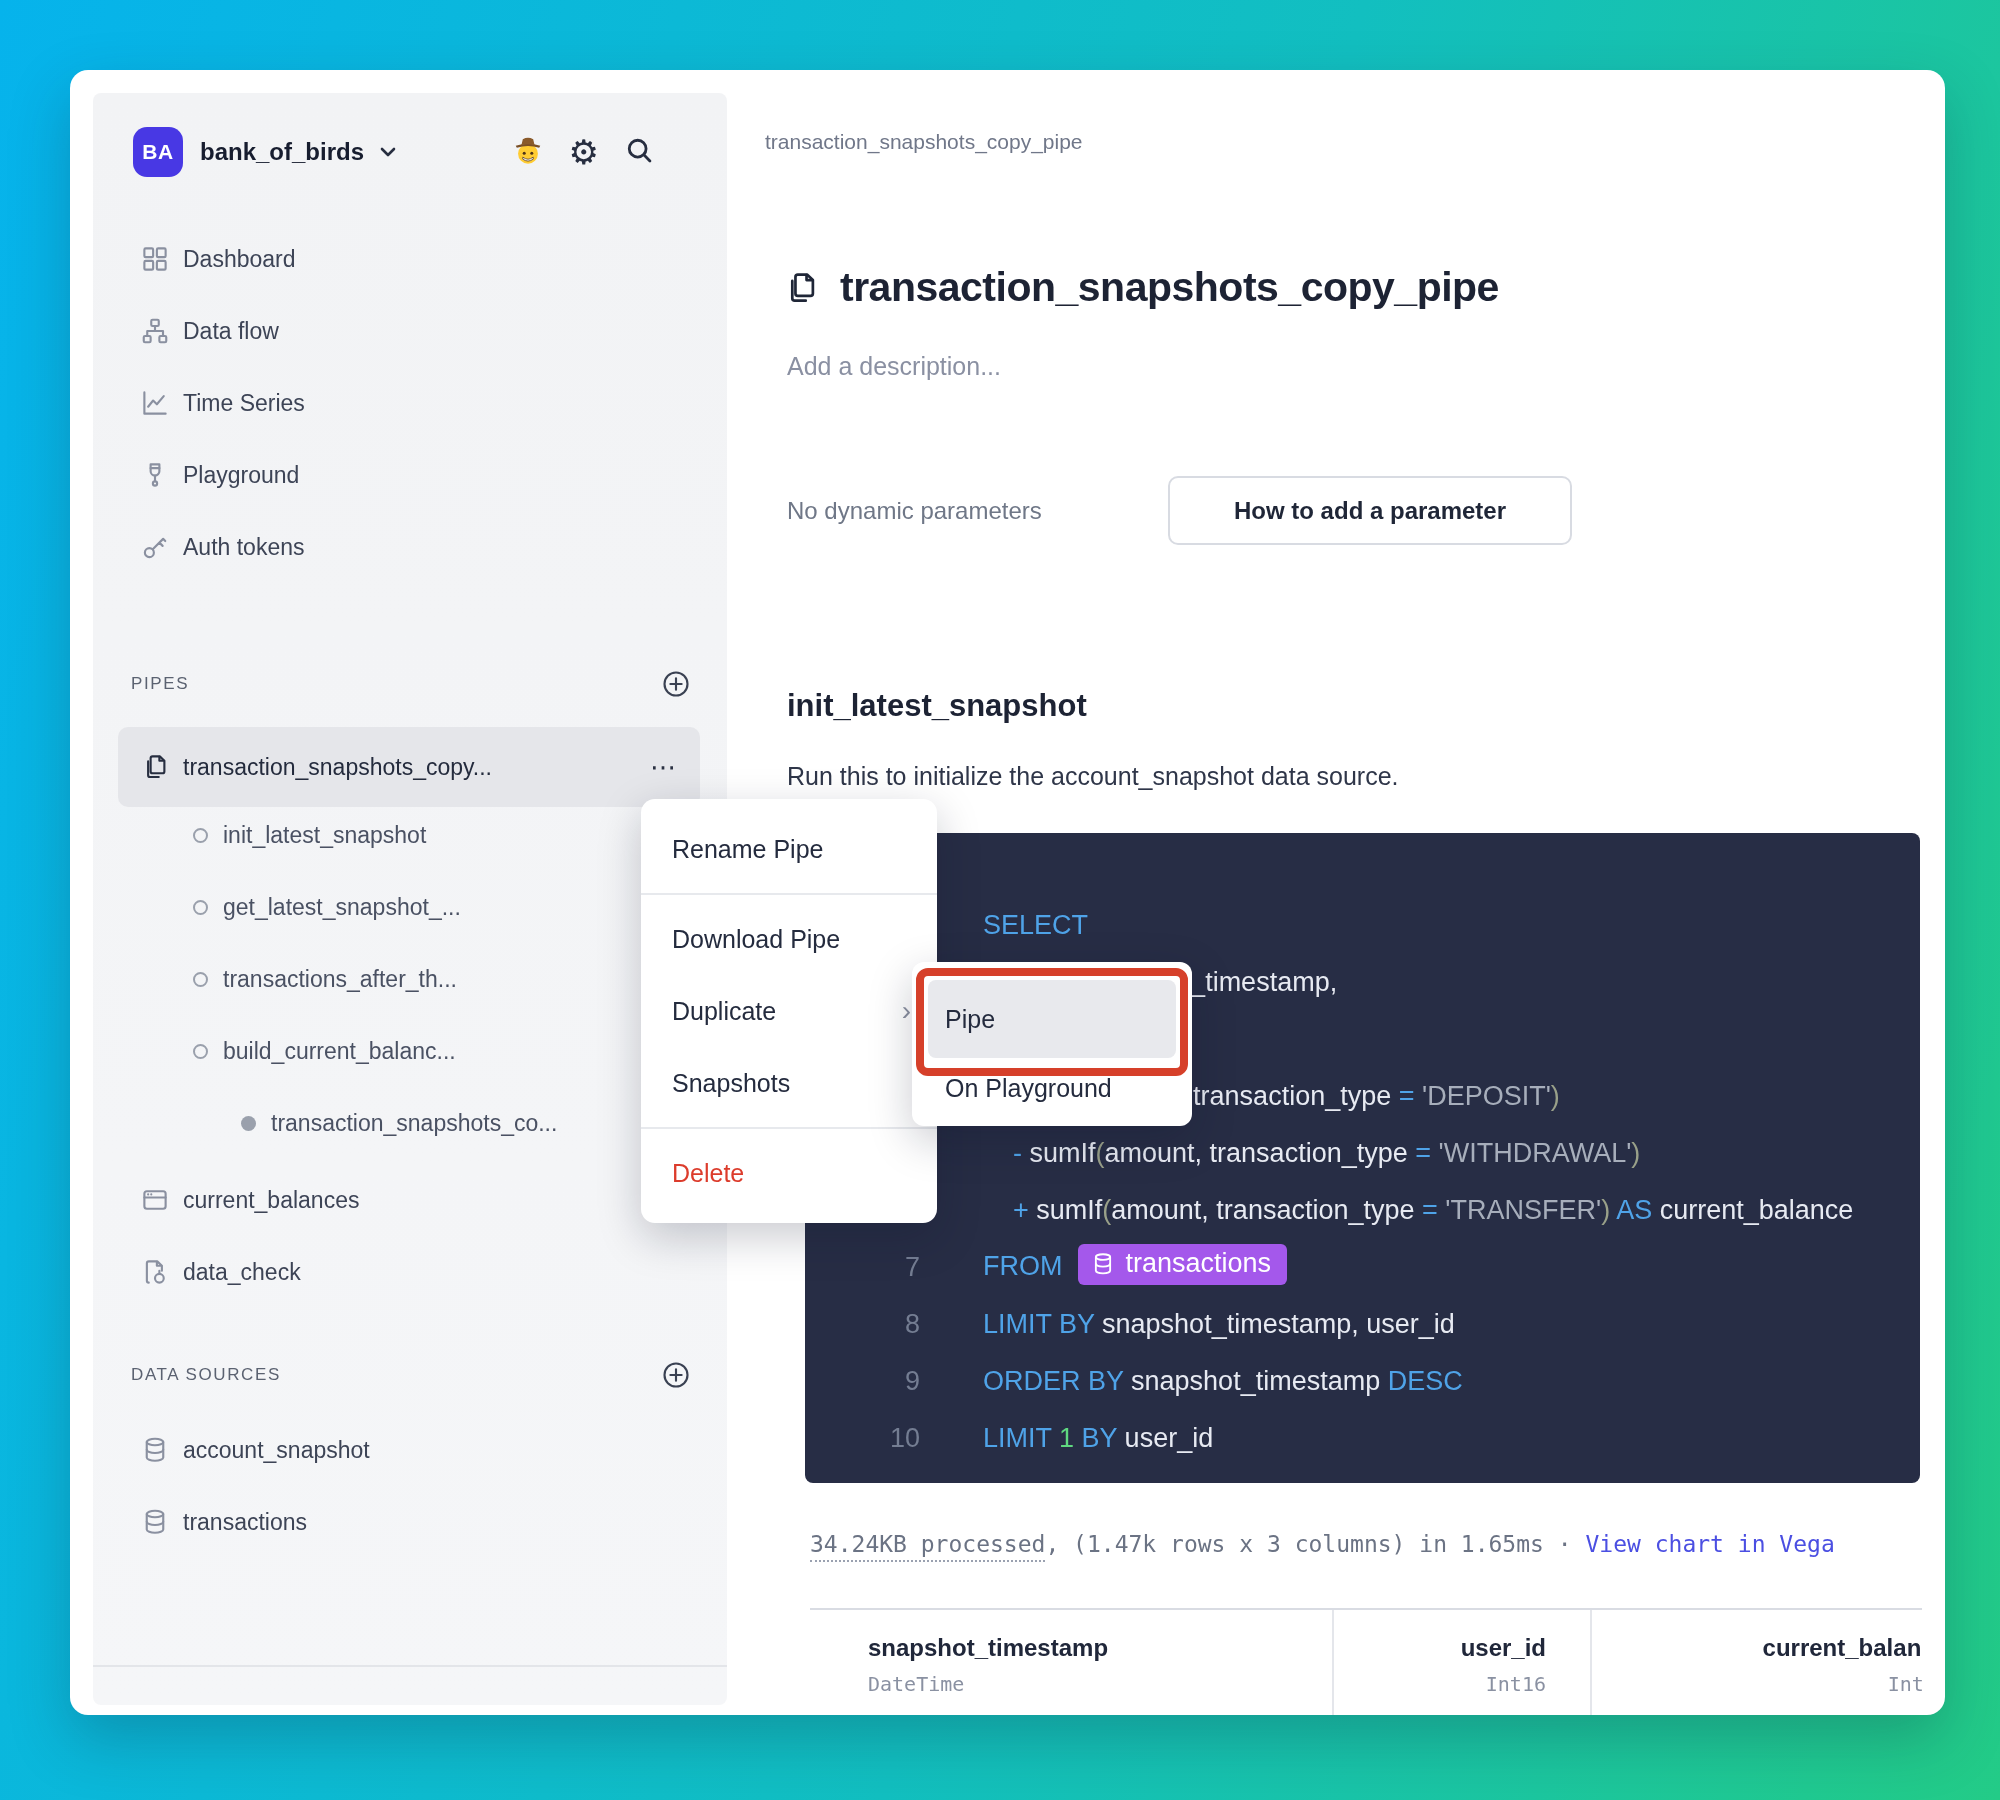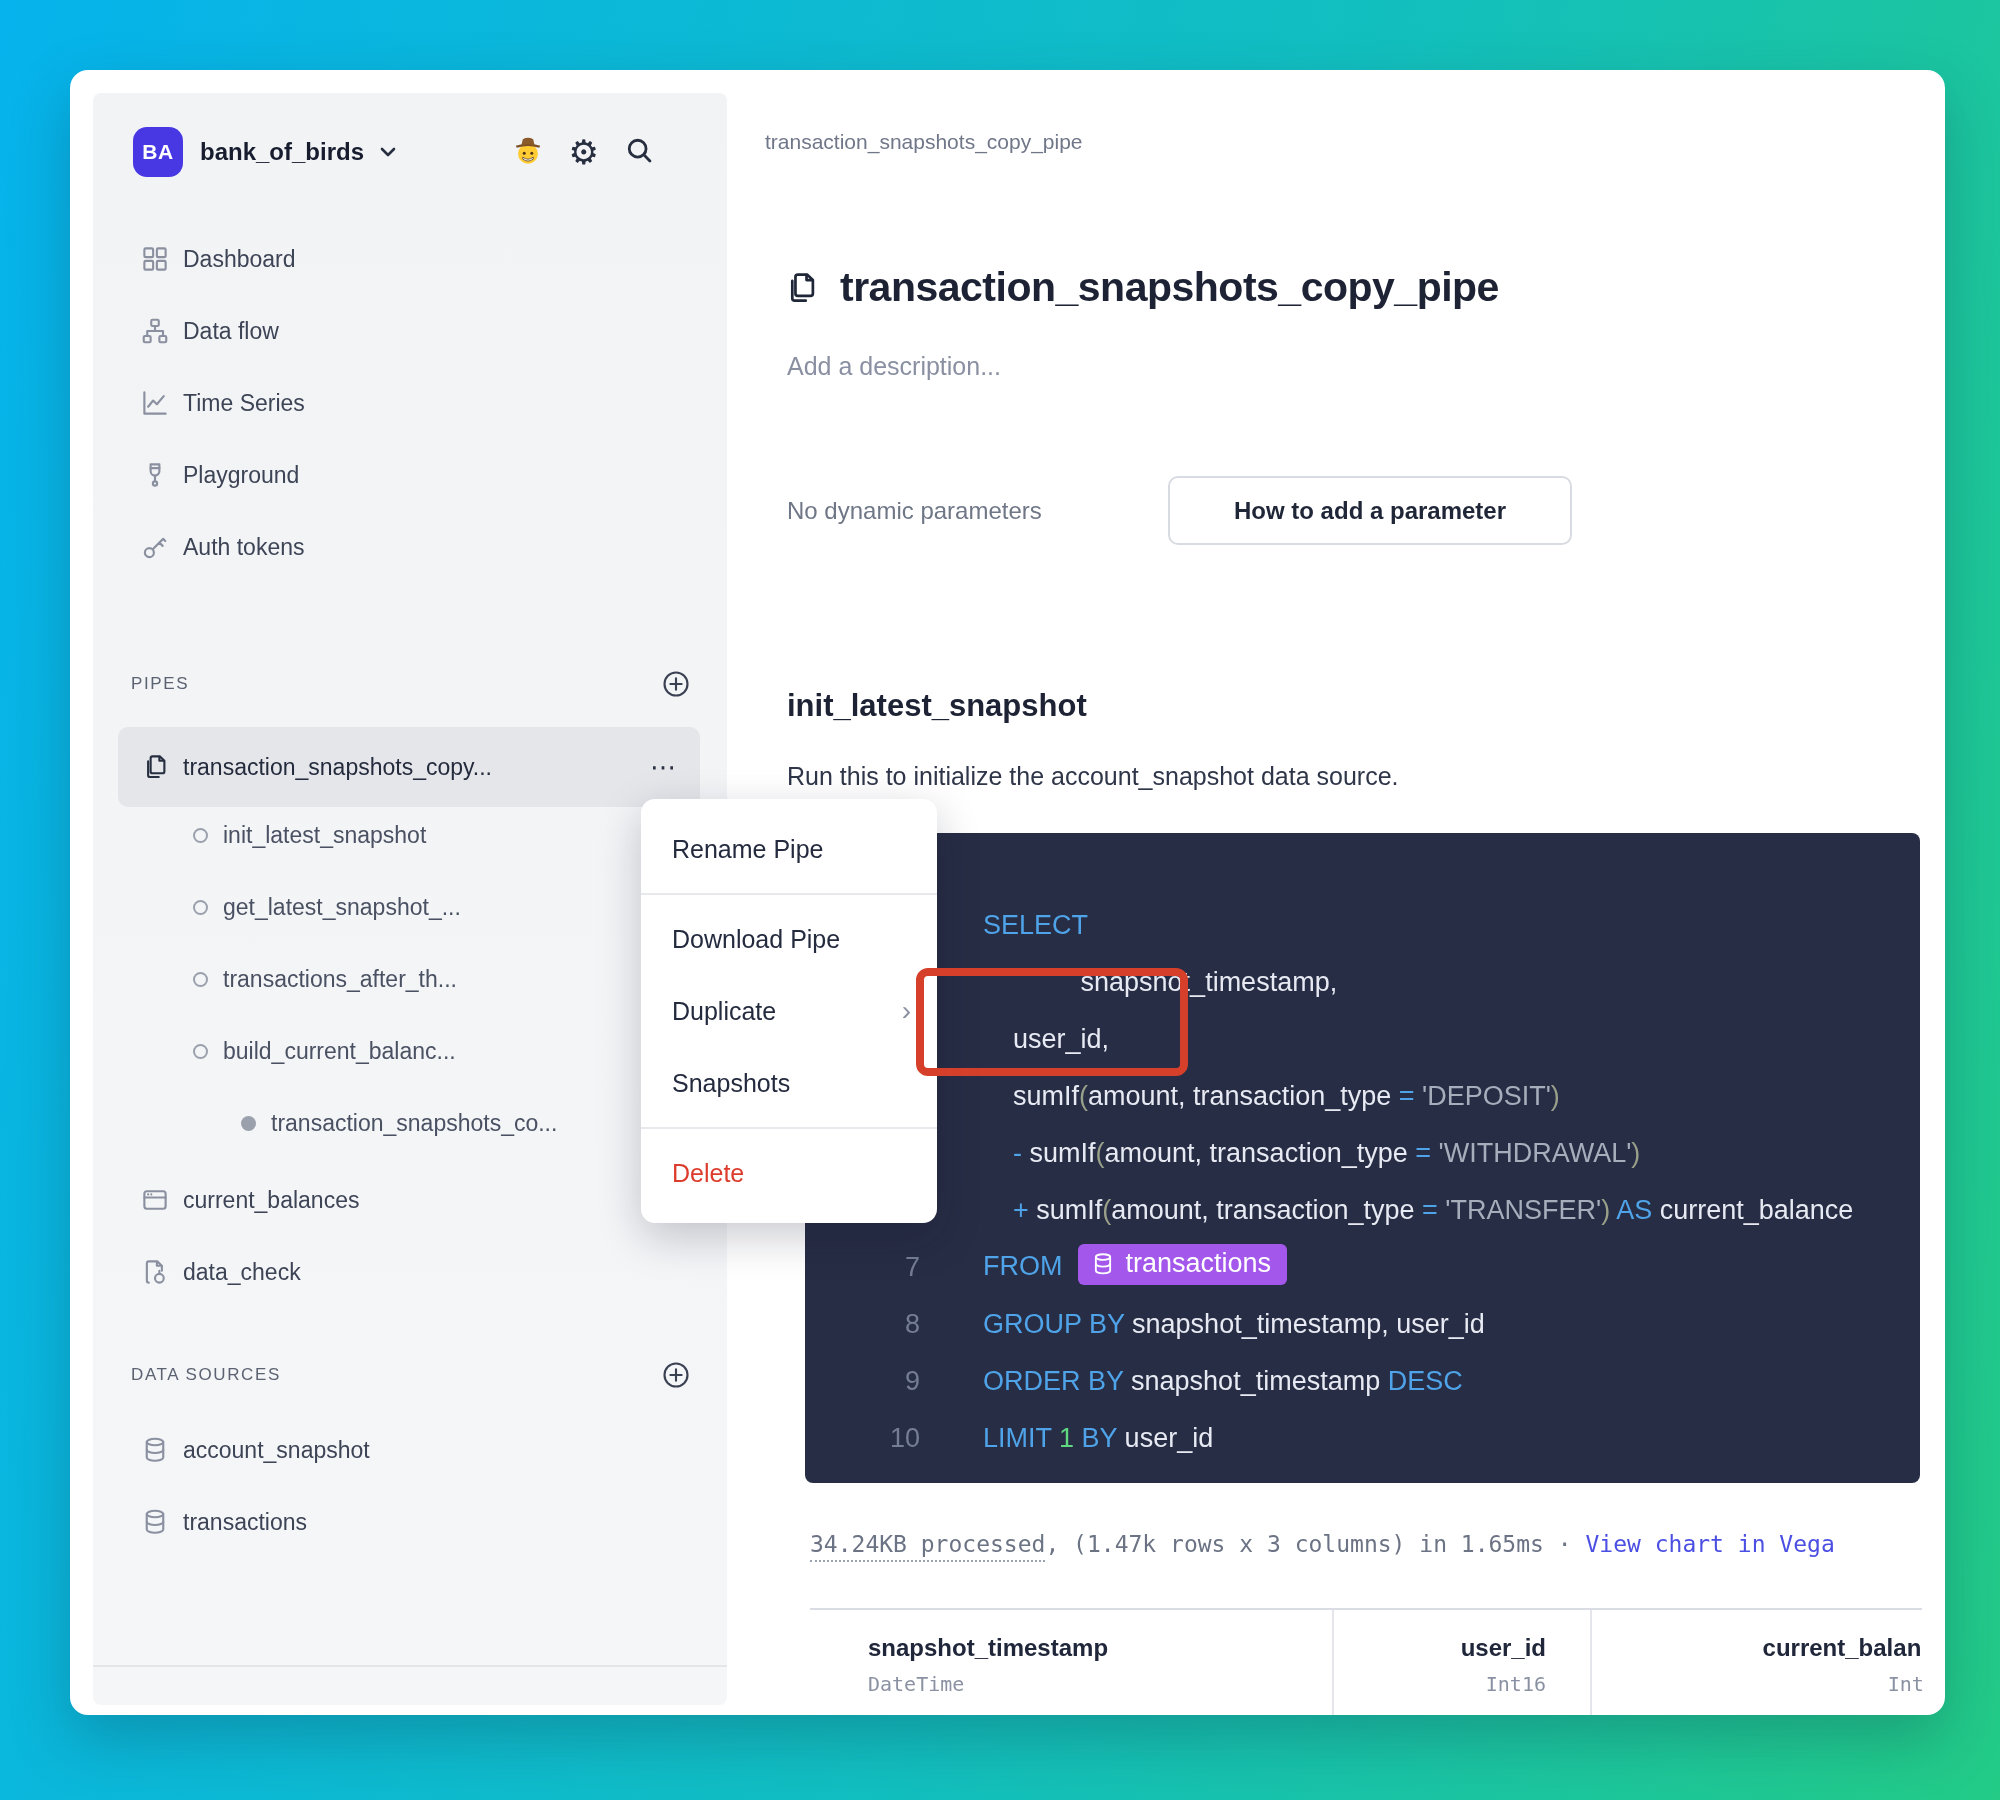--- a/index.html
+++ b/index.html
@@ -331,21 +331,21 @@
         <div class="cline">
           <span class="ln">7</span>
           <span class="cd"><span class="t-kw">FROM</span><span class="t-id">  </span><span class="chip"><span class="ic"><svg width="26" height="26" viewBox="0 0 24 24" fill="none" stroke="currentColor" stroke-width="1.7" stroke-linecap="round" stroke-linejoin="round">
                   <ellipse cx="12" cy="5.6" rx="6.6" ry="2.6"></ellipse>
                   <path d="M5.4 5.6v6.2c0 1.45 2.95 2.6 6.6 2.6s6.6-1.15 6.6-2.6V5.6"></path>
                   <path d="M5.4 11.8V18c0 1.45 2.95 2.6 6.6 2.6s6.6-1.15 6.6-2.6v-6.2"></path>
                 </svg></span><span>transactions</span></span></span>
         </div>
         <div class="cline">
           <span class="ln">8</span>
-          <span class="cd"><span class="t-kw">GROUP BY</span><span class="t-id"> snapshot_timestamp, user_id</span></span>
+          <span class="cd"><span class="t-kw">LIMIT BY</span><span class="t-id"> snapshot_timestamp, user_id</span></span>
         </div>
         <div class="cline">
           <span class="ln">9</span>
           <span class="cd"><span class="t-kw">ORDER BY</span><span class="t-id"> snapshot_timestamp </span><span class="t-kw">DESC</span></span>
         </div>
         <div class="cline">
           <span class="ln">10</span>
           <span class="cd"><span class="t-kw">LIMIT</span><span class="t-id"> </span><span class="t-num">1</span><span class="t-id"> </span><span class="t-kw">BY</span><span class="t-id"> user_id</span></span>
         </div>
       </div>
@@ -385,14 +385,18 @@
         <span class="chev">›</span>
       </div>
       <div class="menu-item">
         <span>Snapshots</span>
       </div>
       <div class="menu-divider"></div>
       <div class="menu-item danger">
         <span>Delete</span>
       </div>
     </div>
+  <div class="submenu" id="ctx-submenu">
+      <div class="submenu-item hl">Pipe</div>
+      <div class="submenu-item plain">On Playground</div>
+    </div>
   <div class="annotation"></div>
 </div>
 
 </body></html>

